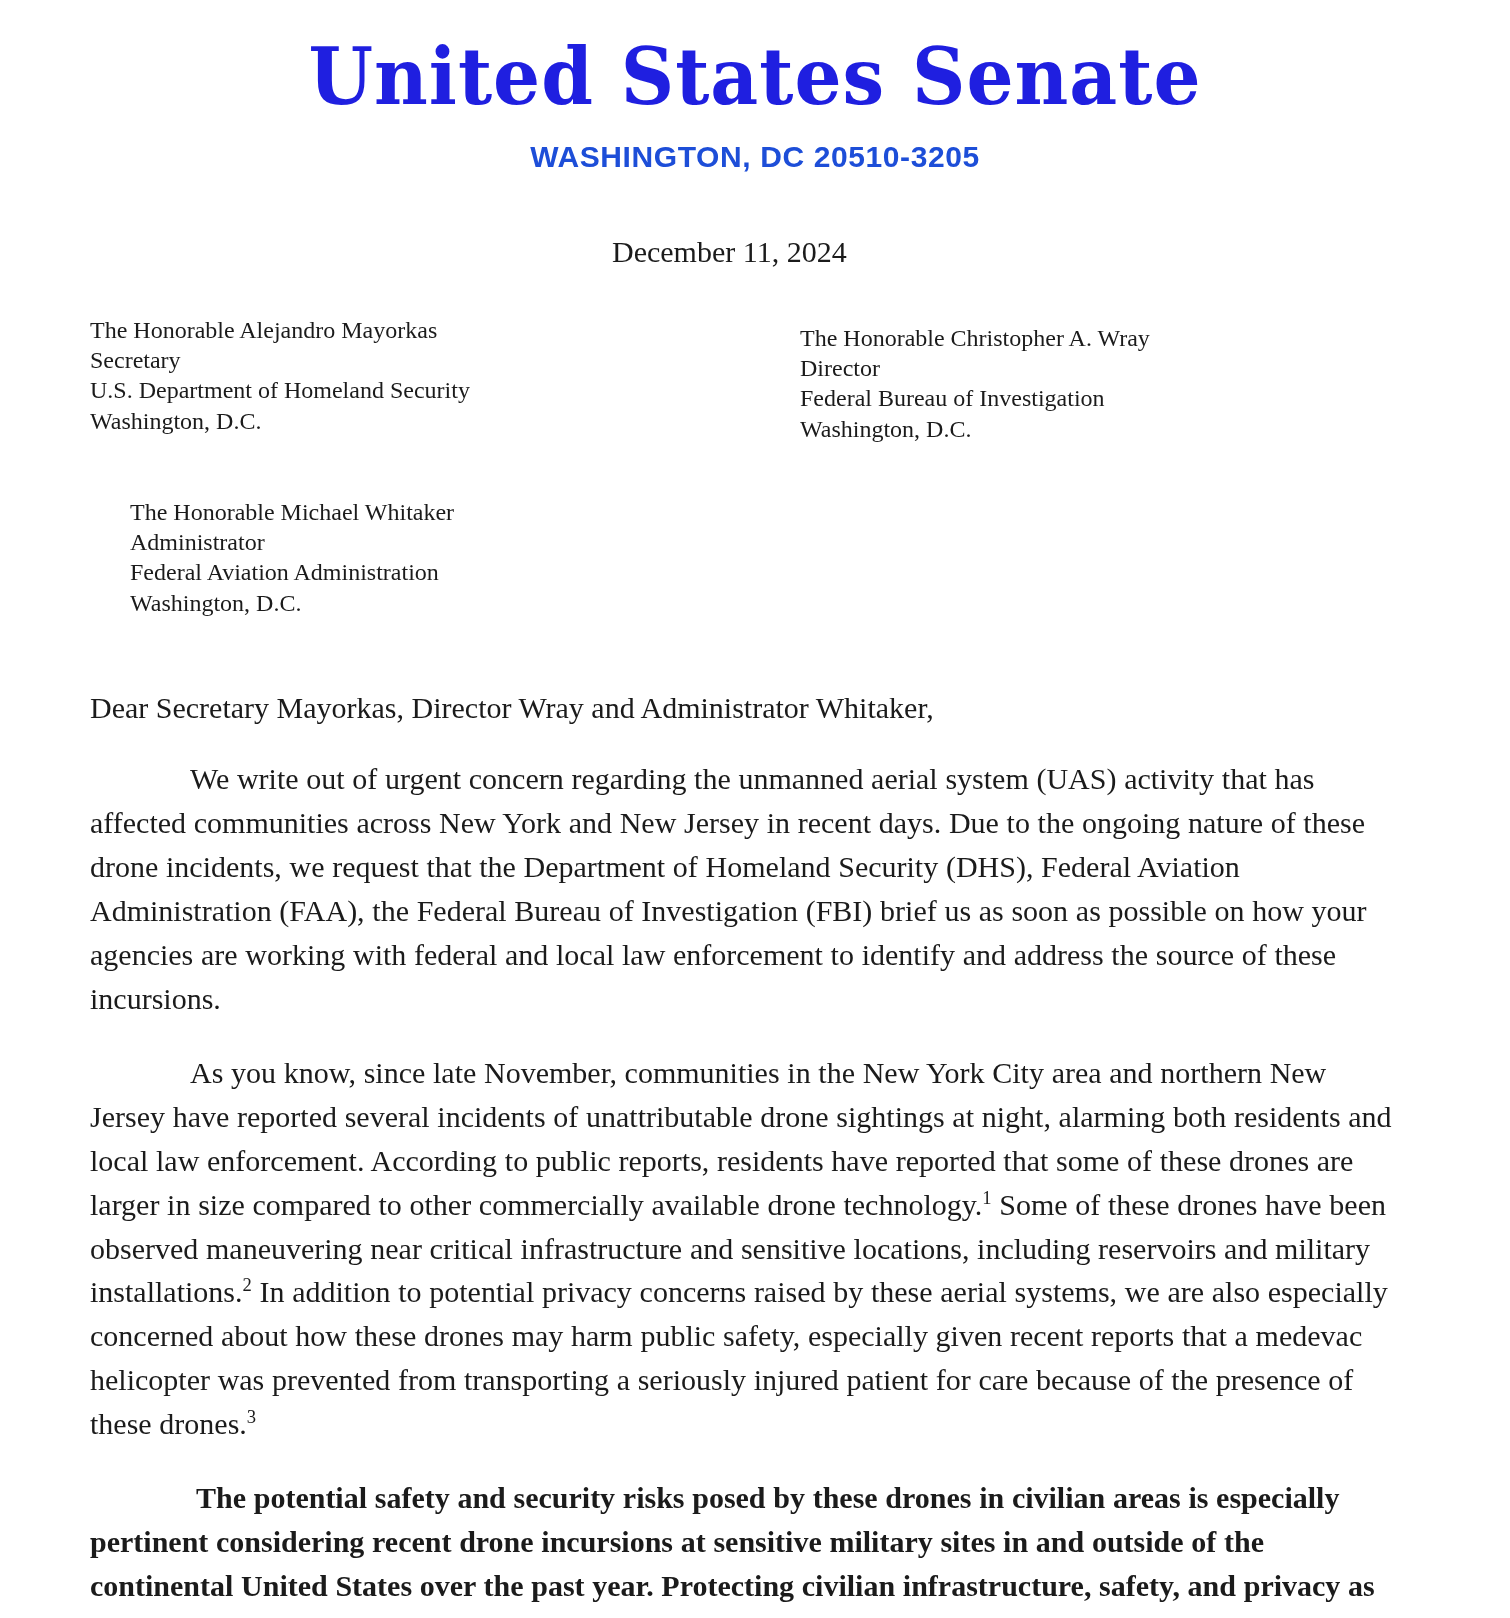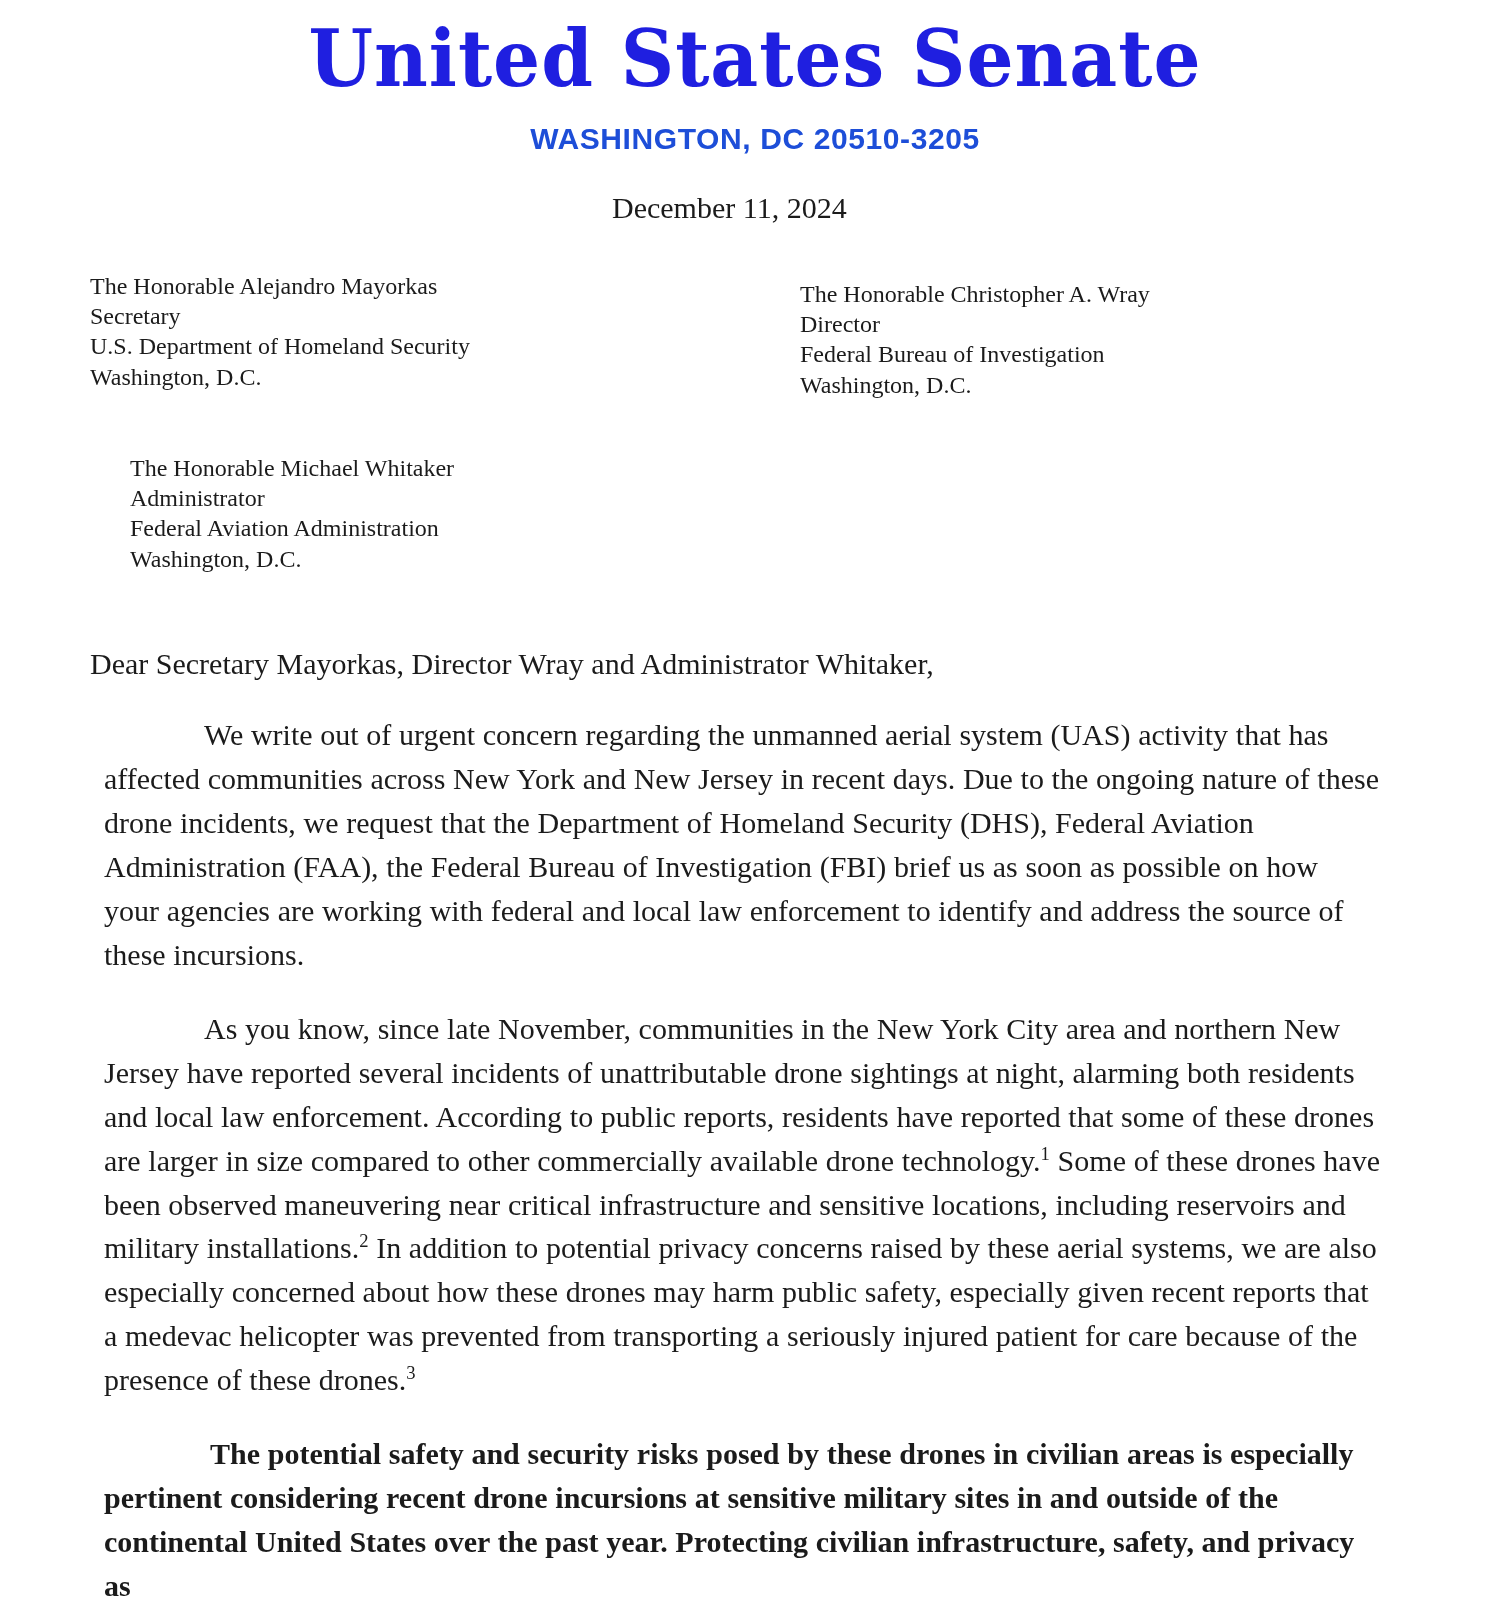--- a/index.html
+++ b/index.html
@@ -19,21 +19,21 @@
     width: 1510px;
     height: 1618px;
     position: relative;
     background: #ffffff;
     box-sizing: border-box;
   }
 
   
   .letterhead {
     text-align: center;
-    padding-top: 18px;
+    padding-top: 36px;
   }
   .senate-title {
     font-family: "DejaVu Serif", "Liberation Serif", serif;
     font-weight: 700;
     font-style: normal;
     font-size: 74px;
     line-height: 1.05;
     letter-spacing: 1px;
     color: #1f1fe0;
     -webkit-font-smoothing: none;
@@ -44,21 +44,21 @@
     font-family: "Liberation Sans", "DejaVu Sans", sans-serif;
     font-weight: 700;
     font-size: 30px;
     letter-spacing: 0.6px;
     color: #1d4ed8;
     margin-top: 26px;
   }
 
   
   .date-line {
-    margin-top: 32px;
+    margin-top: 58px;
     padding-left: 612px;
     font-size: 30px;
     line-height: 1.3;
   }
 
   
   .address-row {
     margin-top: 44px;
     position: relative;
     padding-left: 90px;
@@ -91,21 +91,21 @@
   .body-wrap {
     padding-left: 90px;
     padding-right: 116px;
   }
   .salutation {
     margin-top: 70px;
     font-size: 30px;
     line-height: 1.3;
   }
   p.para {
-    margin: 14px;
+    margin: 0;
     margin-top: 30px;
     font-size: 30px;
     line-height: 1.465;
     text-align: left;
     text-indent: 100px;
     word-spacing: 0.2px;
   }
   p.para.tight-indent { text-indent: 106px; font-weight: bold; }
   sup {
     font-size: 0.62em;

